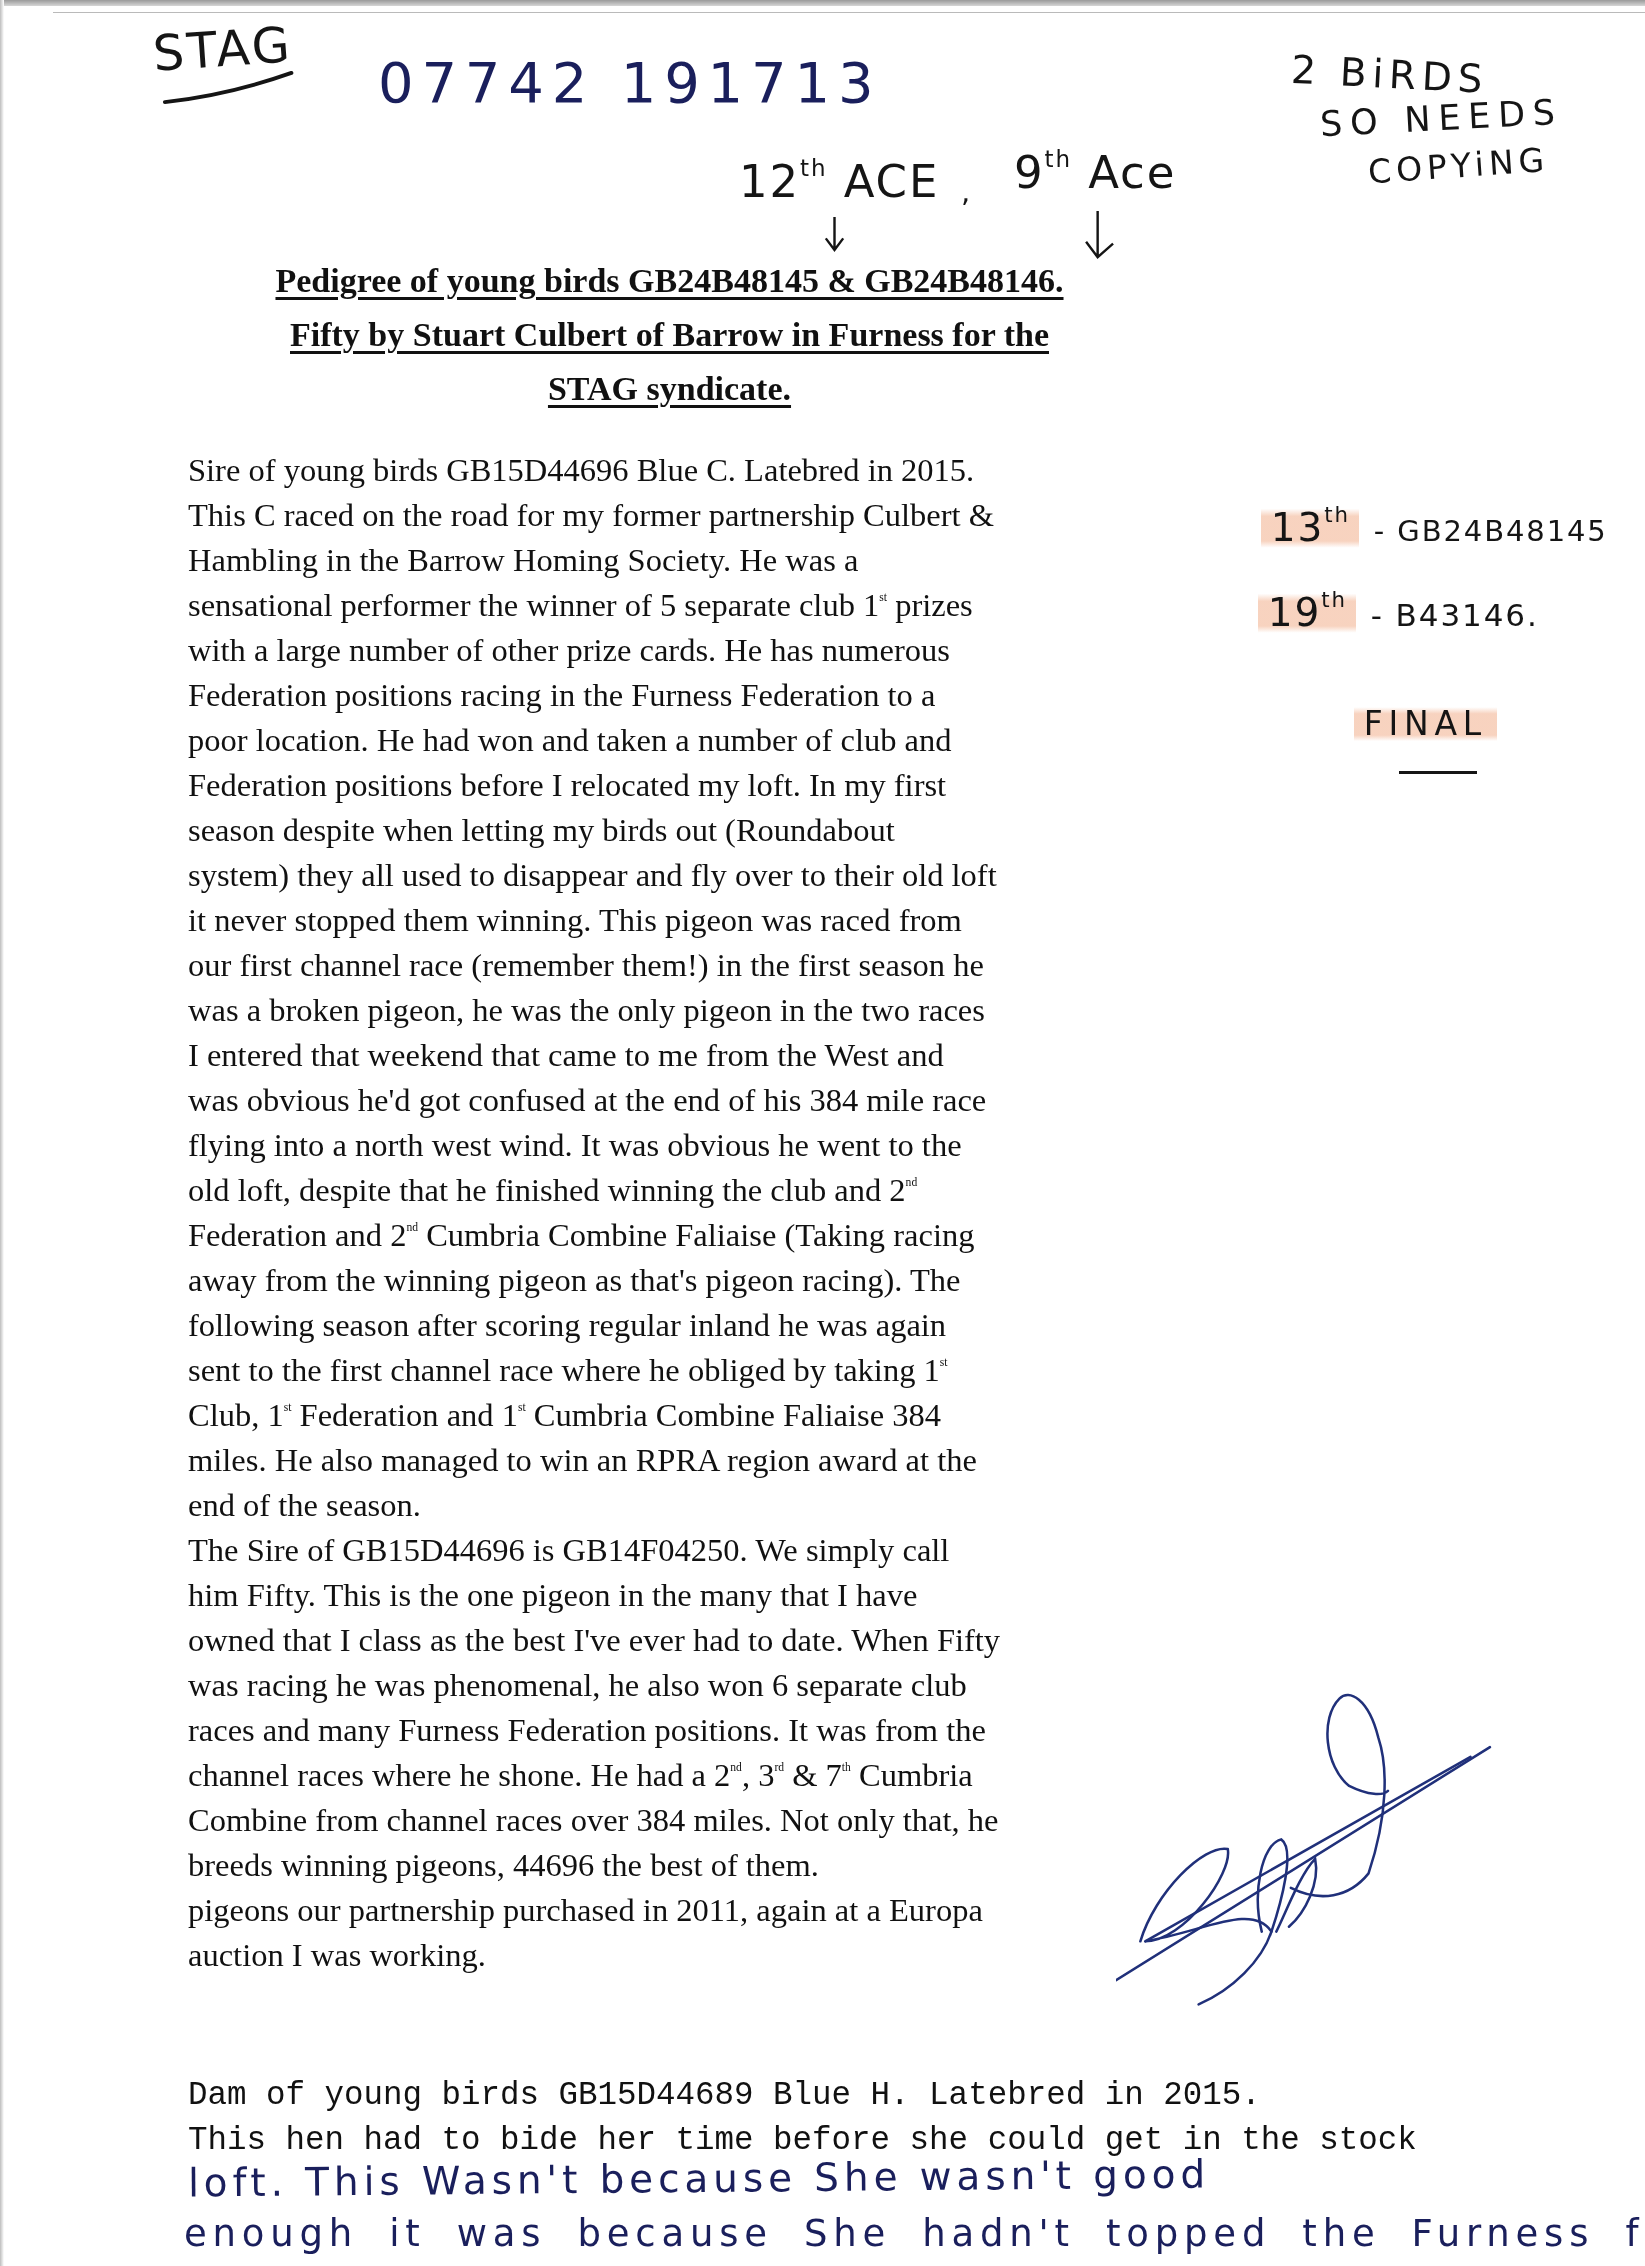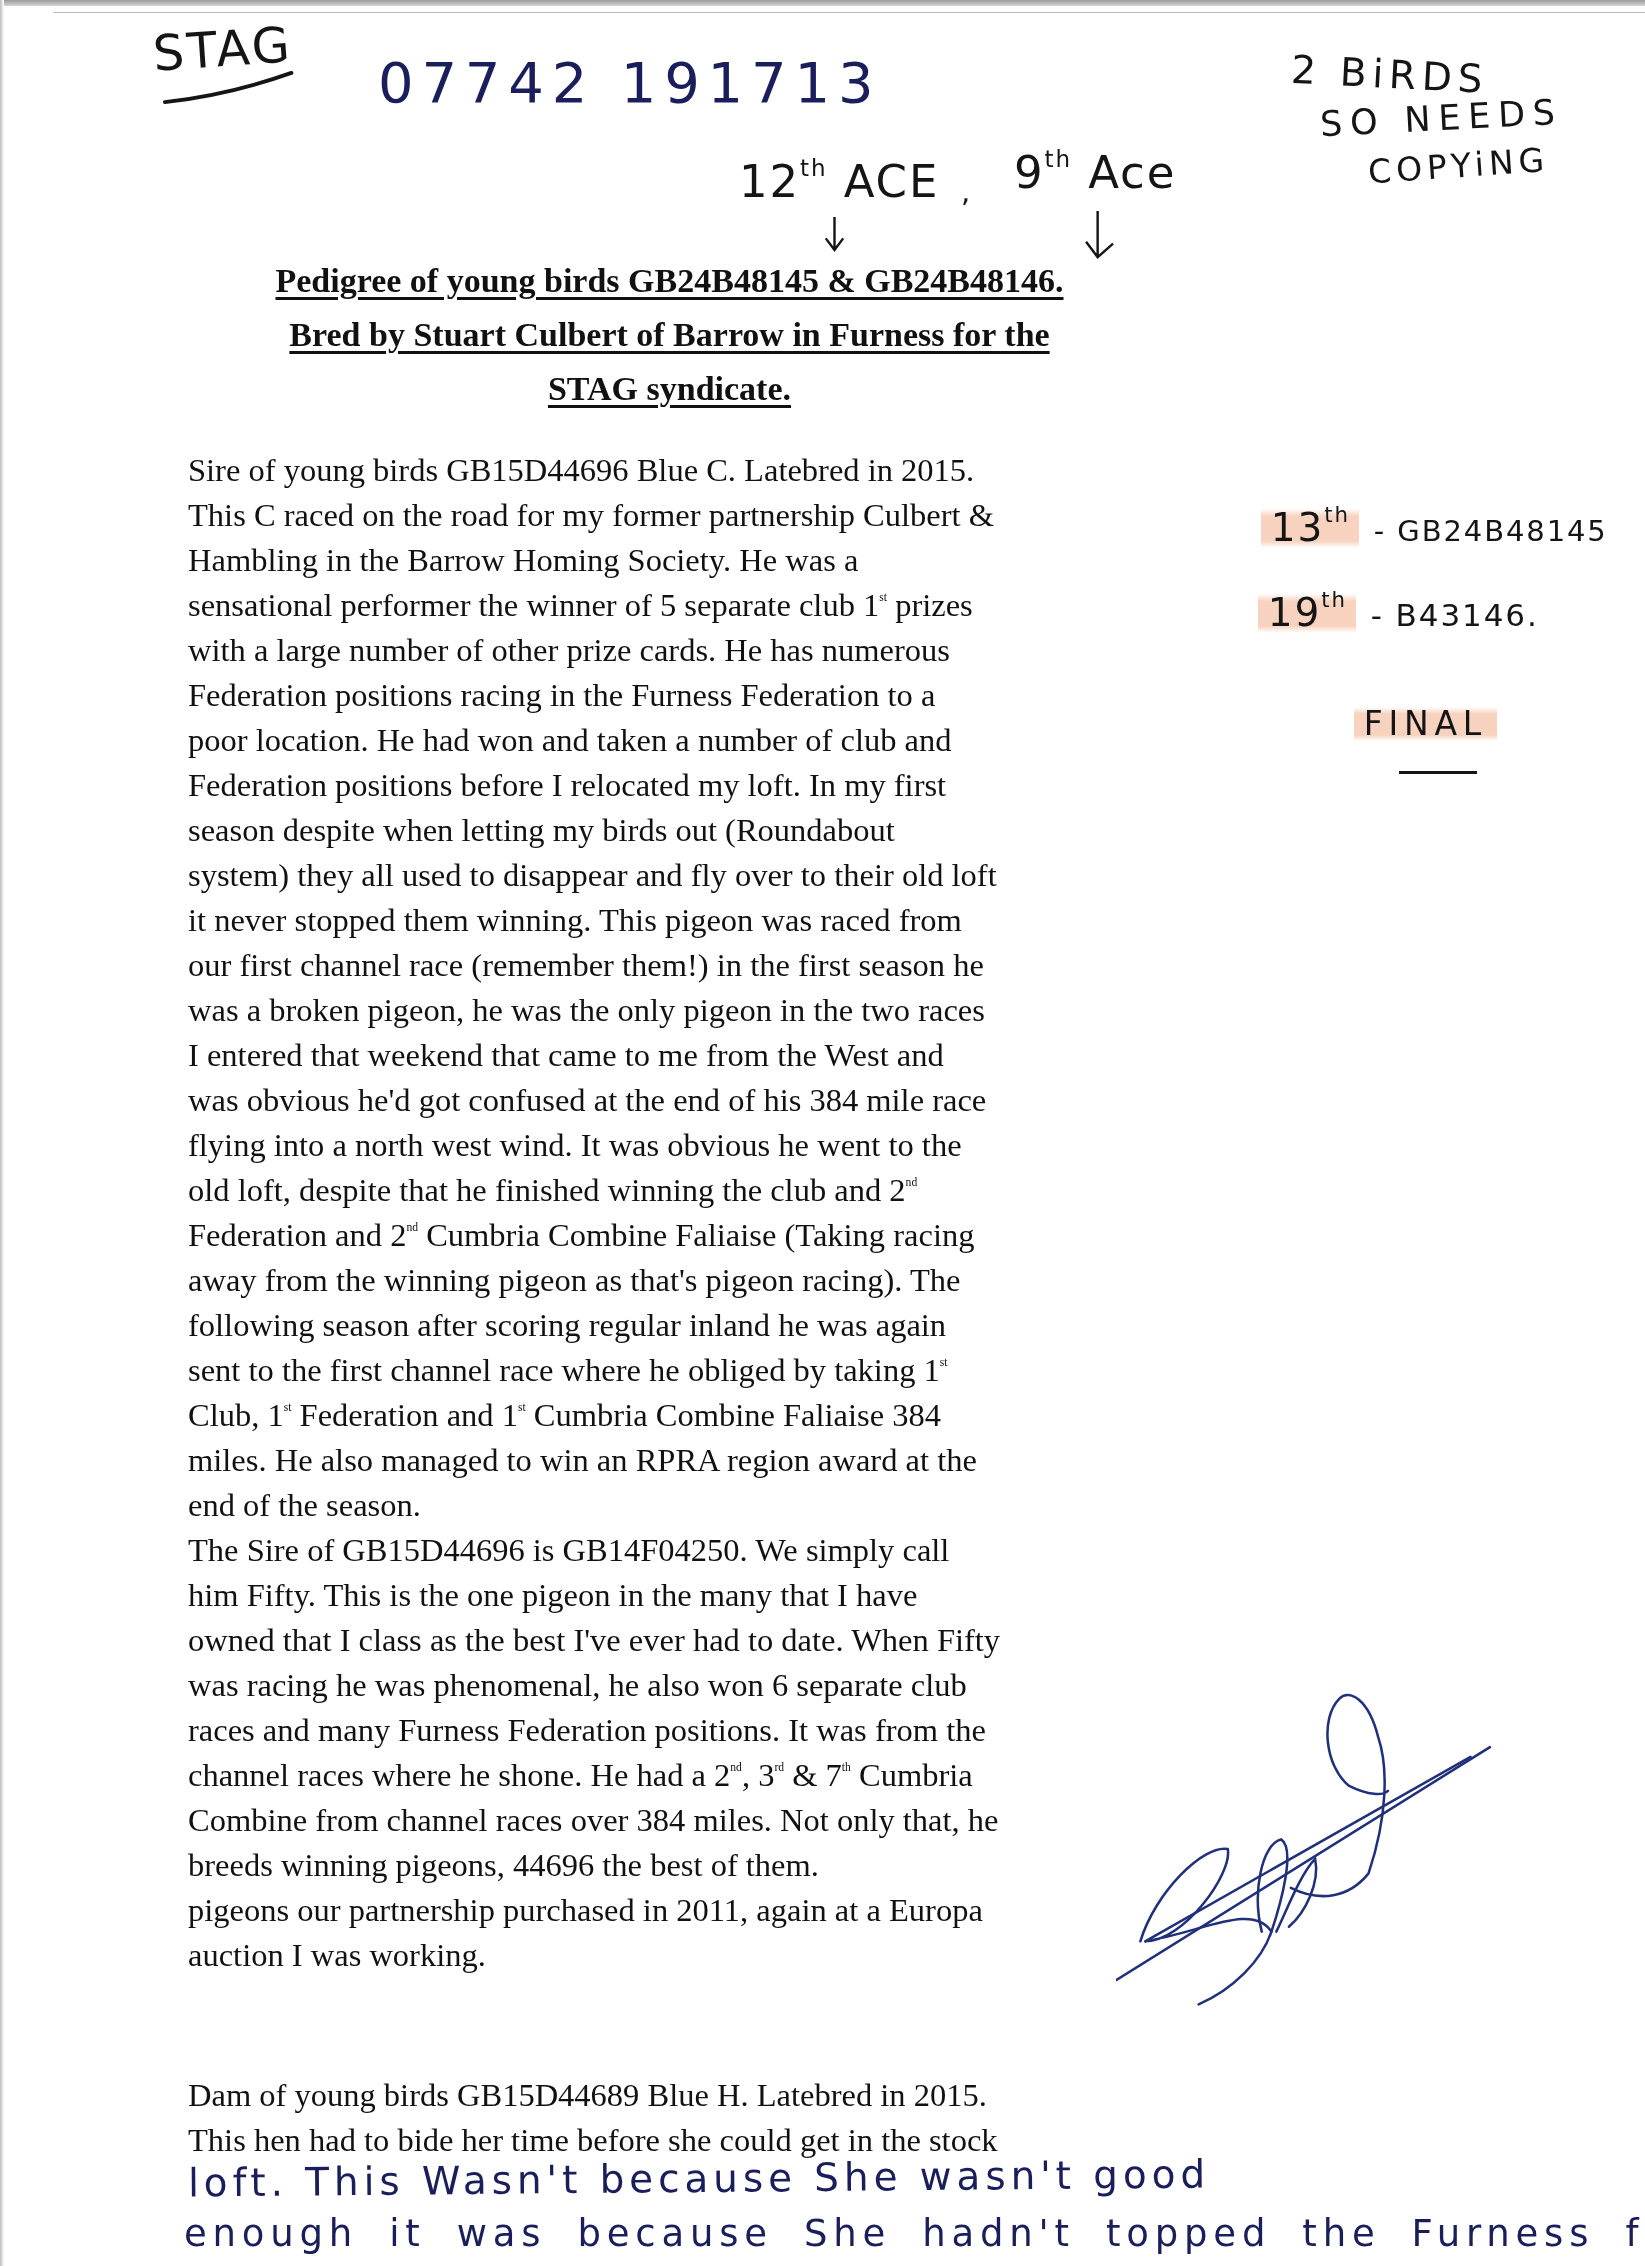--- a/index.html
+++ b/index.html
@@ -48,21 +48,21 @@
   .body-text {
     position: absolute; left: 188px; top: 448px; width: 1029px;
     font-size: 32.5px; line-height: 45px;
   }
   .body-text .line { white-space: nowrap; height: 45px; }
   sup { font-size: 11.6px; vertical-align: 15.5px; line-height: 0; }
   .dam {
     position: absolute; left: 188px; top: 2073px; width: 1029px;
     font-size: 32.5px; line-height: 45px;
   }
-  .dam .line { white-space: nowrap; }
+  .dam .line { white-space: nowrap; font-family: Liberation Mono, monospace; }
   svg.sig { position: absolute; left: 1116px; top: 1650px; }
   .underline-stroke { position: absolute; }
 </style>
 </head>
 <body>
 
 <div class="scan-edge-top"></div>
 <div class="scan-line"></div>
 <div class="scan-edge-left"></div>
 
@@ -89,21 +89,21 @@
 </svg>
 
 <div style="position:absolute; left:1281px; top:53px;">
   <div class="hand black" style="position:relative; left:9.7px; top:0; font-size:39px; letter-spacing:5.8px; transform:rotate(3deg);">2 BiRDS</div>
   <div class="hand black" style="position:relative; left:39px; top:0; font-size:35px; letter-spacing:7.8px; transform:rotate(-3deg);">SO NEEDS</div>
   <div class="hand black" style="position:relative; left:87px; top:5.8px; font-size:33px; letter-spacing:4.9px; transform:rotate(-4deg);">COPYiNG</div>
 </div>
 
 <div class="heading">
   <div>Pedigree of young birds GB24B48145 &amp; GB24B48146.</div>
-  <div>Bred by Stuart Culbert of Barrow in Furness for the</div>
+  <div>Fifty by Stuart Culbert of Barrow in Furness for the</div>
   <div>STAG syndicate.</div>
 </div>
 
 <div class="hand black" style="left:1261px; top:505px; font-size:39px; letter-spacing:1.9px;">
   <span class="hl"><span>13</span><sup style="font-size:21.3px; vertical-align:19.4px;">th</sup></span>
   <span style="font-size:29px;">- GB24B48145</span>
 </div>
 <div class="hand black" style="left:1258px; top:590px; font-size:39px; letter-spacing:1.9px;">
   <span class="hl"><span>19</span><sup style="font-size:21.3px; vertical-align:19.4px;">th</sup></span>
   <span style="font-size:31px;">- B43146.</span>

